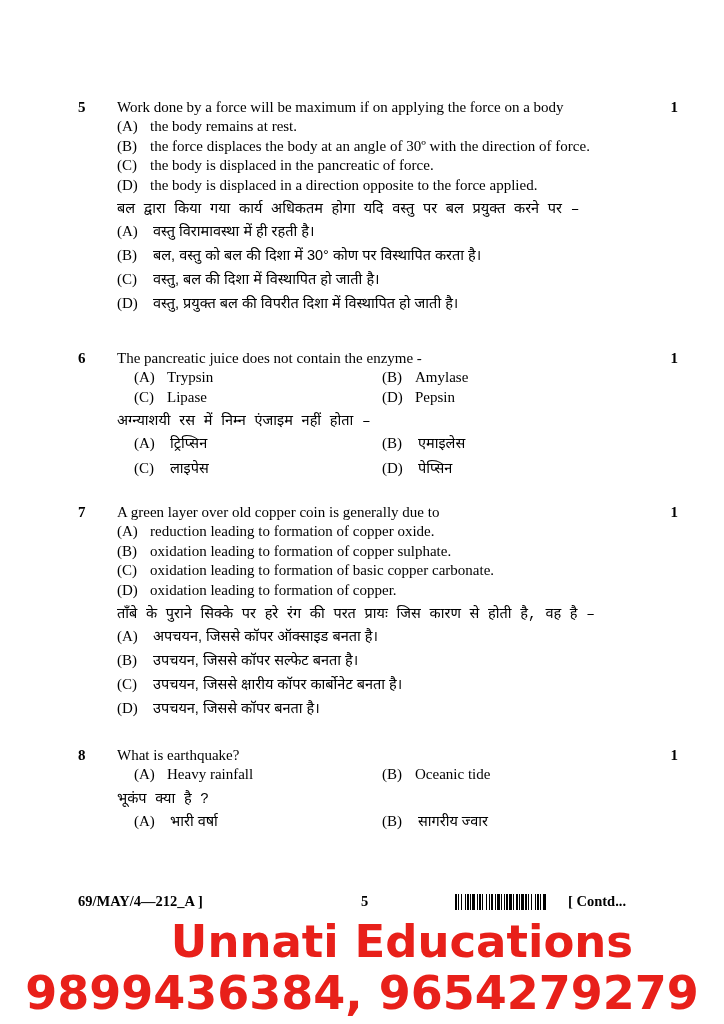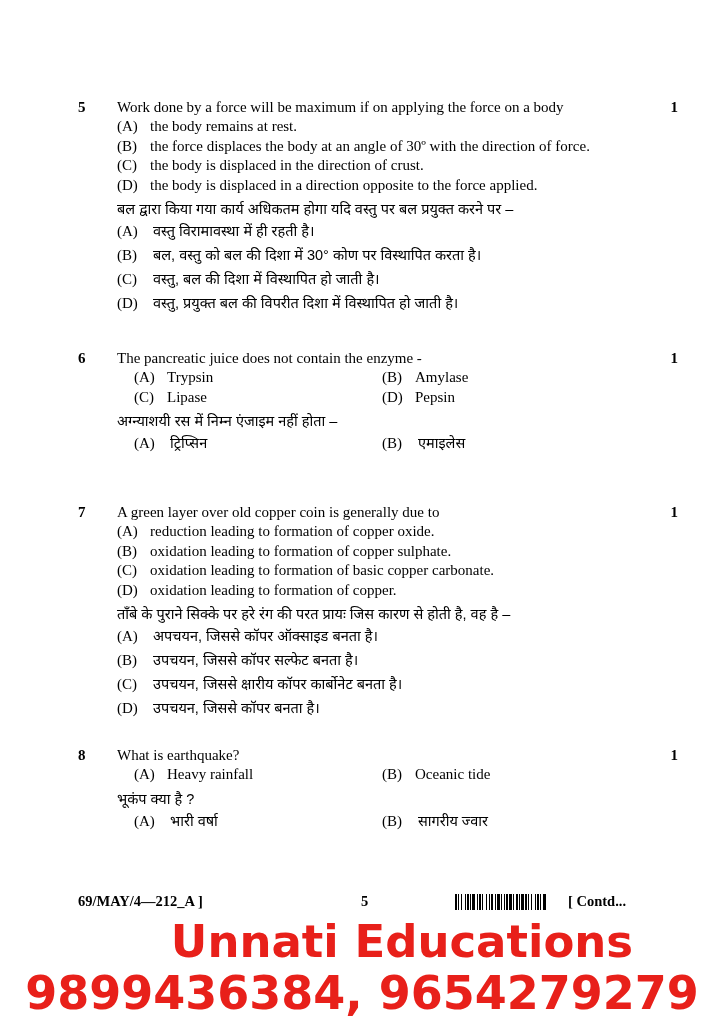--- a/index.html
+++ b/index.html
@@ -48,21 +48,21 @@
   .qbody {
     margin-left: 39px;
     width: 545px;
   }
   .stem {
     font-size: 15px;
     line-height: 19px;
     white-space: nowrap;
   }
   .stem-hi {
-    font-family: Liberation Sans, sans-serif;
+    font-family: Liberation Mono, monospace;
     font-size: 14.5px;
     line-height: 19px;
     white-space: nowrap;
   }
 
   
   .opt-row {
     font-size: 15px;
     line-height: 19.5px;
     white-space: nowrap;
@@ -192,21 +192,21 @@
 
 <div class="page">
 
   <div class="question" style="top:98px;">
     <div class="qnum">5</div>
     <div class="marks">1</div>
     <div class="qbody">
       <div class="stem">Work done by a force will be maximum if on applying the force on a body</div>
       <div class="opt-row"><span class="lbl">(A)</span><span>the body remains at rest.</span></div>
       <div class="opt-row"><span class="lbl">(B)</span><span>the force displaces the body at an angle of 30º with the direction of force.</span></div>
-      <div class="opt-row"><span class="lbl">(C)</span><span>the body is displaced in the direction of crust.</span></div>
+      <div class="opt-row"><span class="lbl">(C)</span><span>the body is displaced in the pancreatic of force.</span></div>
       <div class="opt-row"><span class="lbl">(D)</span><span>the body is displaced in a direction opposite to the force applied.</span></div>
       <div class="gap-small"></div>
       <div class="stem-hi">बल द्वारा किया गया कार्य अधिकतम होगा यदि वस्तु पर बल प्रयुक्त करने पर –</div>
       <div class="opt-row-hi"><span class="lbl">(A)</span><span>वस्तु विरामावस्था में ही रहती है।</span></div>
       <div class="opt-row-hi"><span class="lbl">(B)</span><span>बल, वस्तु को बल की दिशा में 30° कोण पर विस्थापित करता है।</span></div>
       <div class="opt-row-hi"><span class="lbl">(C)</span><span>वस्तु, बल की दिशा में विस्थापित हो जाती है।</span></div>
       <div class="opt-row-hi"><span class="lbl">(D)</span><span>वस्तु, प्रयुक्त बल की विपरीत दिशा में विस्थापित हो जाती है।</span></div>
     </div>
   </div>
 
@@ -221,20 +221,24 @@
       </div>
       <div class="opt-2col row-h">
         <span class="cell left"><span class="lbl">(C)</span><span>Lipase</span></span>
         <span class="cell right"><span class="lbl">(D)</span><span>Pepsin</span></span>
       </div>
       <div class="gap-small"></div>
       <div class="stem-hi">अग्न्याशयी रस में निम्न एंजाइम नहीं होता –</div>
       <div class="opt-2col hi row-h-hi">
         <span class="cell left"><span class="lbl">(A)</span><span>ट्रिप्सिन</span></span>
         <span class="cell right"><span class="lbl">(B)</span><span>एमाइलेस</span></span>
+      </div>
+      <div class="opt-2col hi row-h-hi">
+        <span class="cell left"><span class="lbl">(C)</span><span>लाइपेस</span></span>
+        <span class="cell right"><span class="lbl">(D)</span><span>पेप्सिन</span></span>
       </div>
     </div>
   </div>
 
   <div class="question" style="top:503px;">
     <div class="qnum">7</div>
     <div class="marks">1</div>
     <div class="qbody">
       <div class="stem">A green layer over old copper coin is generally due to</div>
       <div class="opt-row"><span class="lbl">(A)</span><span>reduction leading to formation of copper oxide.</span></div>

